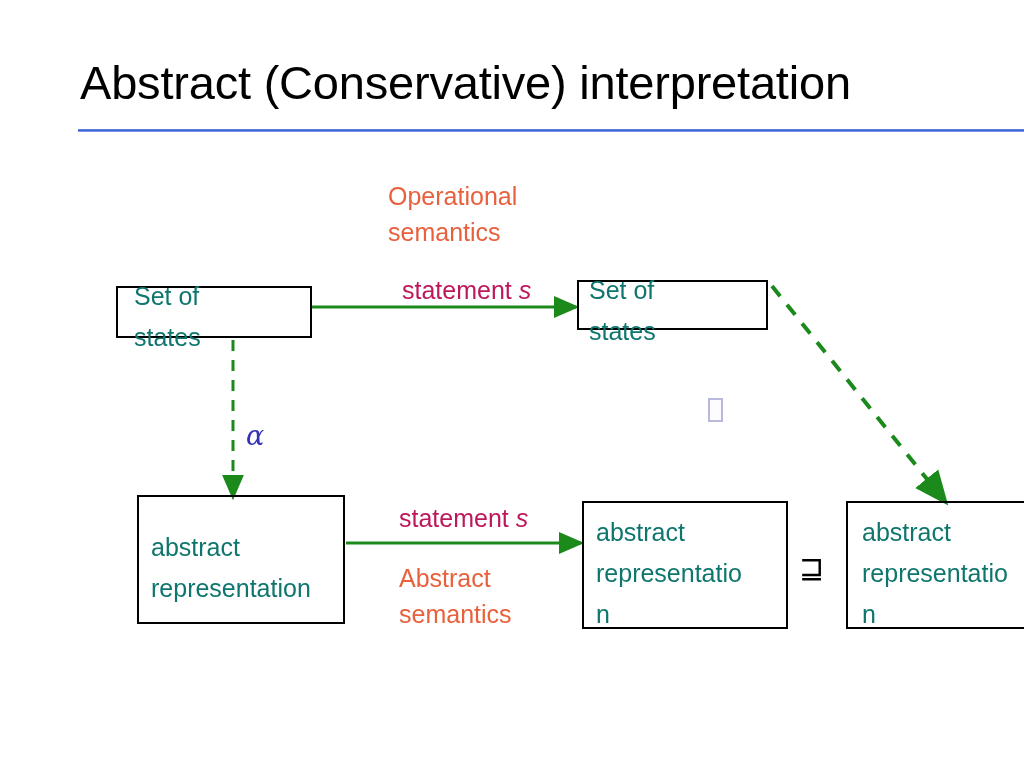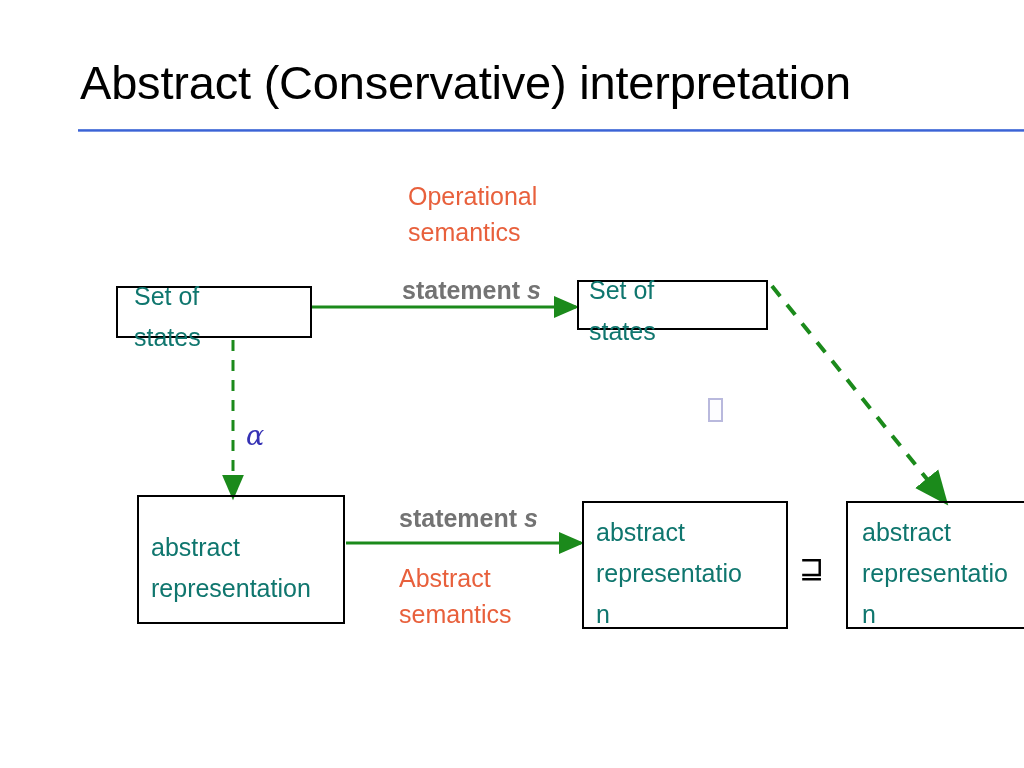--- a/index.html
+++ b/index.html
@@ -126,31 +126,30 @@
   .label {
     position: absolute;
     white-space: pre-wrap;
   }
   .label-orange {
     color: #e8603c;
     font-size: 25px;
     line-height: 36px;
   }
   .label-blue {
-    color: #737373;
+    color: #be185d;
     font-size: 25px;
     line-height: 36px;
-    font-weight: bold;
   }
   .label-blue .ital {
     font-style: italic;
   }
 
   #lbl-operational-semantics {
-    left: 380px;
+    left: 360px;
     top: 178px;
     width: 200px;
   }
   #lbl-abstract-semantics {
     left: 371px;
     top: 560px;
     width: 180px;
   }
   #lbl-statement-top {
     left: 374px;

